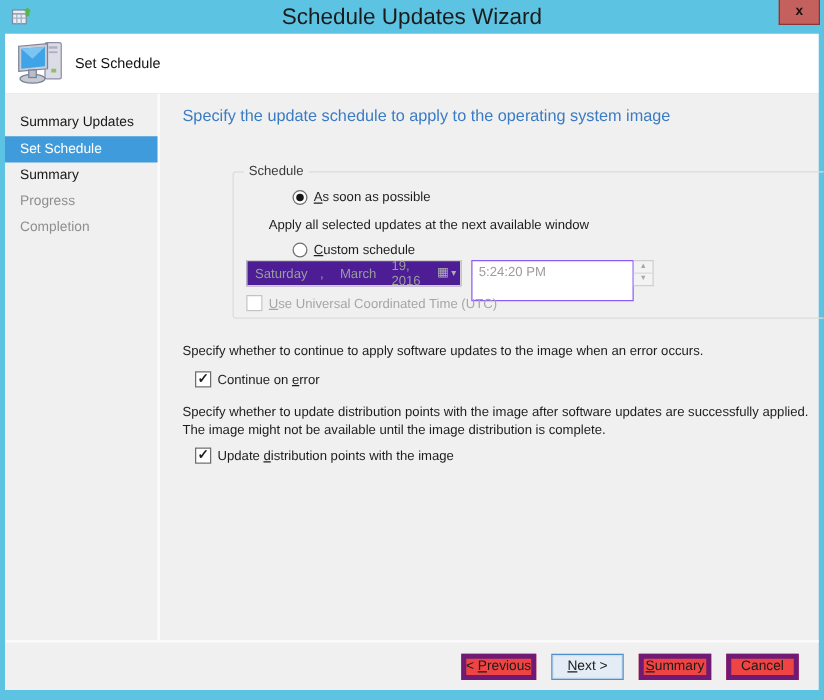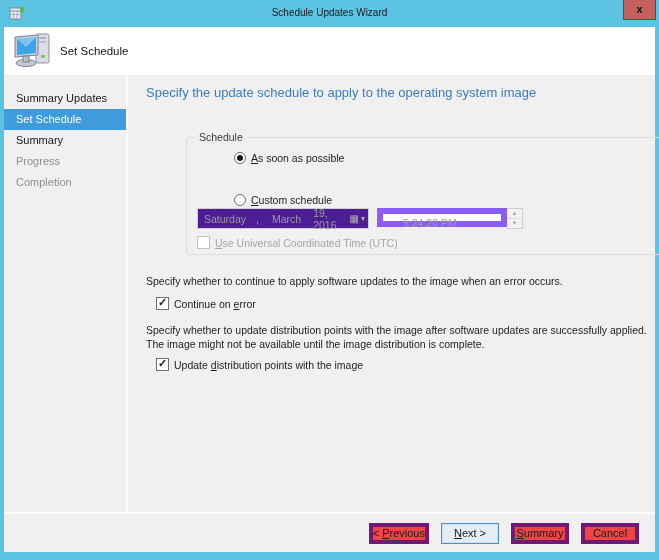--- a/index.html
+++ b/index.html
@@ -7,21 +7,21 @@
   body { font-family:"Liberation Sans", sans-serif; }
   .window {
     position:relative; width:659px; height:560px; margin:0 auto;
     background:#5dc3e2; overflow:hidden;
   }
   
   .titlebar { position:absolute; top:0; left:0; right:0; height:27px; }
   .titlebar-icon { position:absolute; left:9px; top:5px; width:16px; height:16px; }
   .title-text {
     position:absolute; left:0; right:0; top:0; height:27px;
-    text-align:center; line-height:26px; font-size:10px; color:#1b1b1b;
+    text-align:center; line-height:26px; font-size:18px; color:#1b1b1b;
   }
   .close-btn {
     position:absolute; top:0; right:3px; width:33px; height:20px;
     background:#c4615e; border:1px solid #8d3734; border-top:none;
     color:#1d0f0f; font-size:11px; font-weight:bold; text-align:center; line-height:18px;
     cursor:default;
   }
   
   .header {
     position:absolute; top:27px; left:4px; right:4px; height:48px; background:#ffffff;
@@ -66,22 +66,22 @@
     width:172px; height:21px; background:#4c1d95; border:1px solid #cfcfcf;
     display:flex; align-items:center; font-size:10.5px; color:#9c9c9c;
   }
   .seg-weekday { margin-left:6px; } .seg-comma { margin-left:10px; }
   .seg-month { margin-left:13px; } .seg-dayyear { margin-left:12px; }
   .calendar-btn { margin-left:auto; display:flex; align-items:center; padding-right:3px; color:#adadad; }
   .calendar-glyph { font-size:10px; line-height:10px; }
   .calendar-arrow { font-size:8px; margin-left:2px; }
   .time-field { margin-left:8px; display:flex; }
   .time-input {
-    width:130px; height:19px; background:#fff; border:6px solid #8b5cf6;
-    font-size:10.5px; color:#9c9c9c; line-height:19px; padding-left:20px;
+    width:130px; height:33px; background:#fff; border:1px solid #8b5cf6;
+    font-size:10.5px; color:#9c9c9c; line-height:19px; padding-left:5px;
   }
   .spinner {
     width:16px; height:21px; border:1px solid #cfcfcf; border-left:none;
     background:#f3f3f3; display:flex; flex-direction:column;
   }
   .spin-btn {
     flex:1; font-size:6px; line-height:9px; text-align:center; color:#a8a8a8;
   }
   .spin-btn.up { border-bottom:1px solid #dcdcdc; }
   
@@ -163,20 +163,21 @@
         <div class="heading">Specify the update schedule to apply to the operating system image</div>
 
         <div class="groupbox">
           <div class="groupbox-label">Schedule</div>
 
           <div class="radio-row" style="left:10px; top:14px;">
             <span class="radio selected"></span>
             <span><span></span><span class="ukey">A</span><span>s soon as possible</span></span>
           </div>
 
+          <div class="radio-desc">Apply all selected updates at the next available window</div>
 
           <div class="radio-row" style="left:10px; top:56px;">
             <span class="radio"></span>
             <span><span></span><span class="ukey">C</span><span>ustom schedule</span></span>
           </div>
 
           <div class="datetime-row">
             <div class="date-field">
               <span class="seg-weekday">Saturday</span>
               <span class="seg-comma">,</span>

